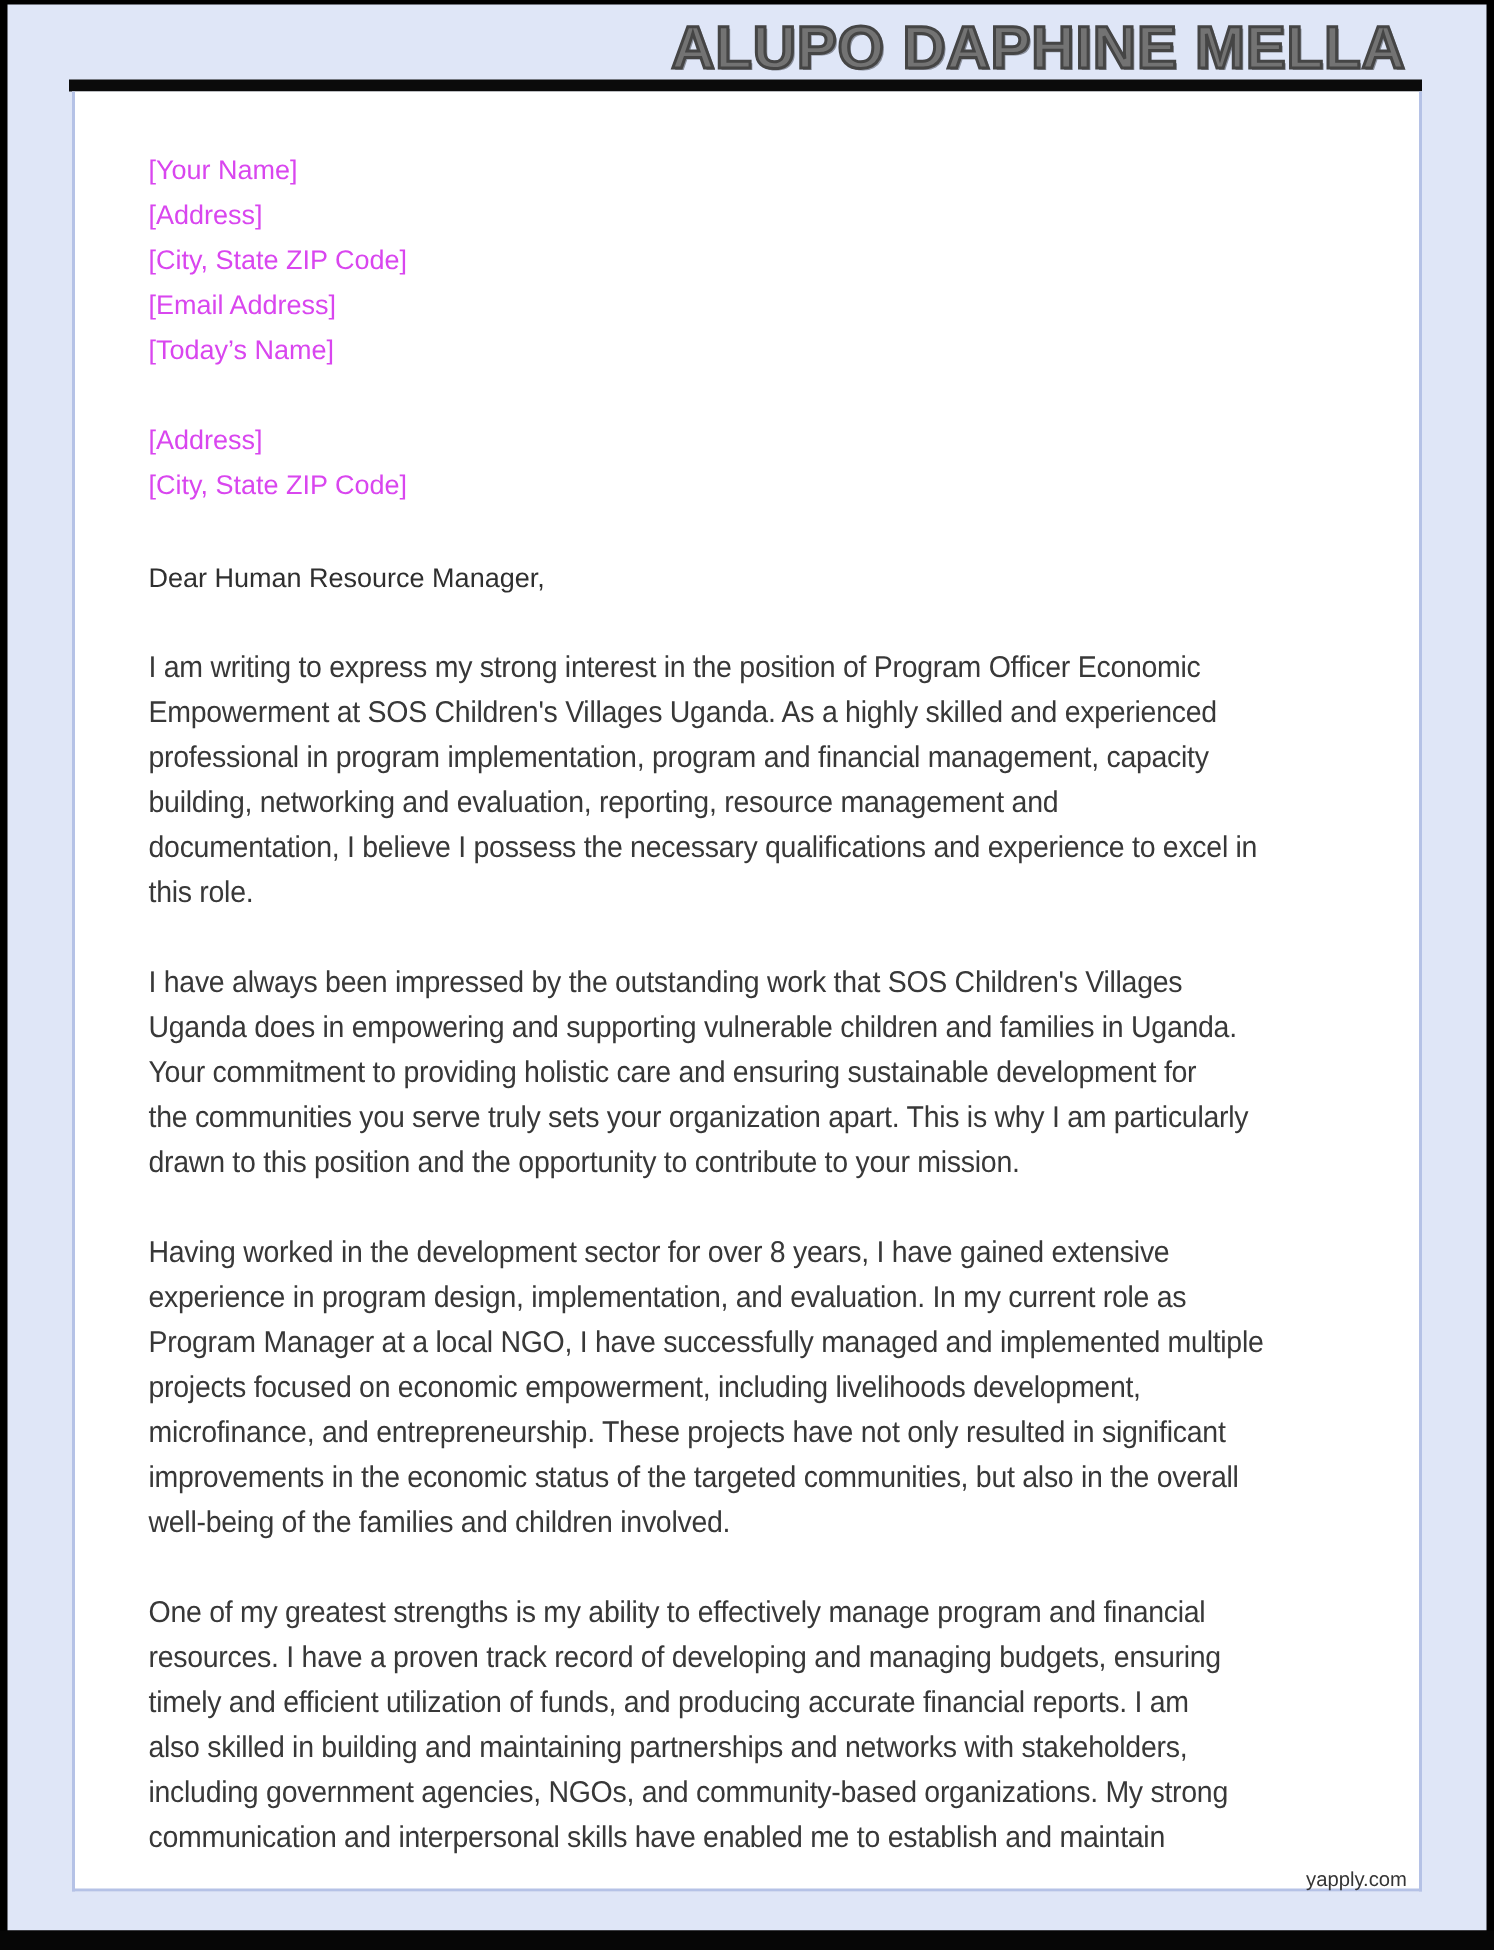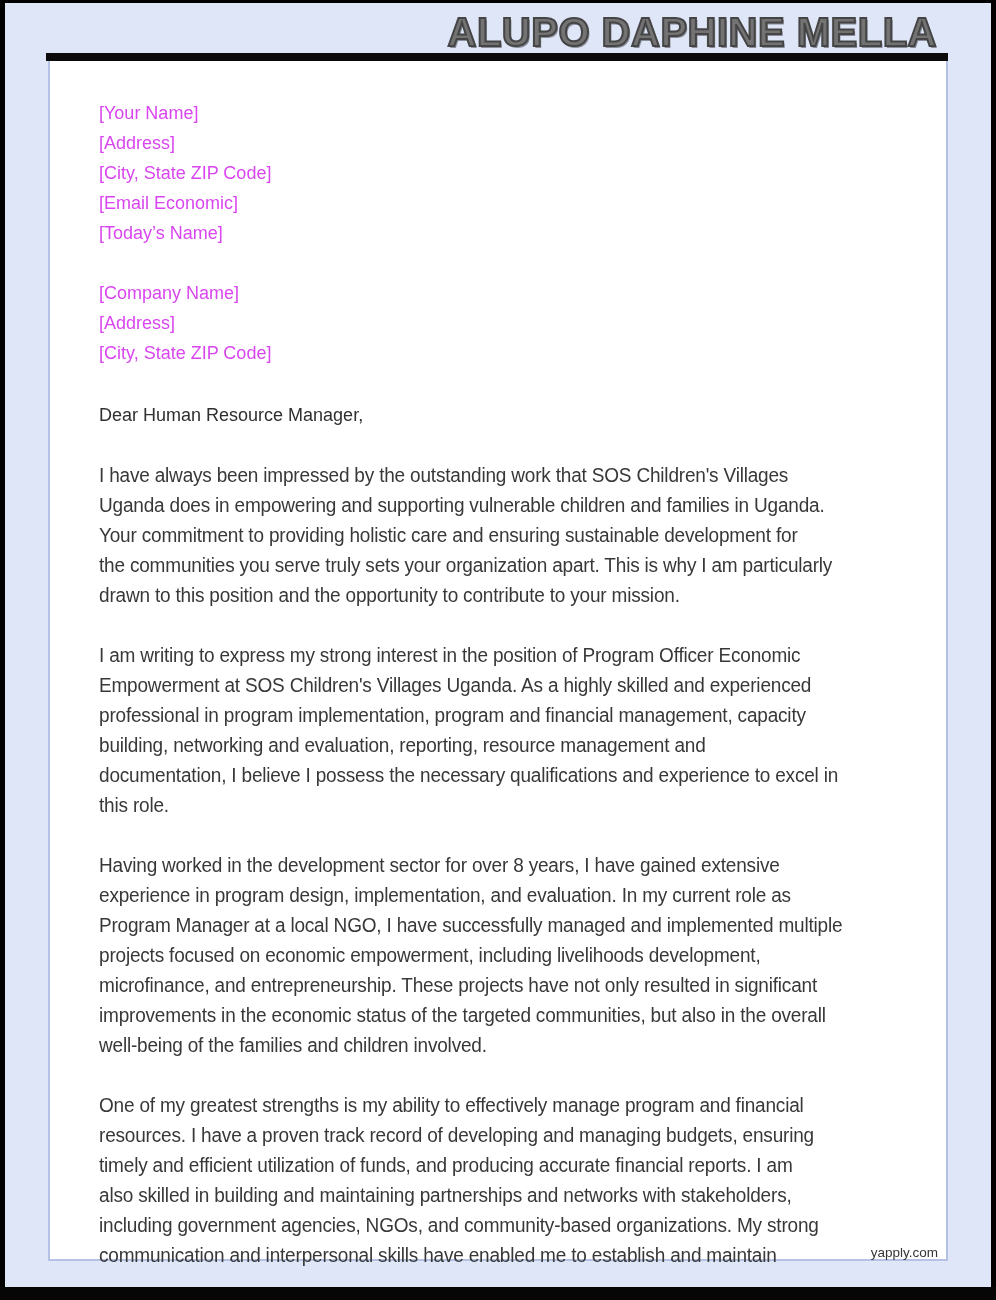--- a/index.html
+++ b/index.html
@@ -114,47 +114,46 @@
 <div class="doc-topbar"></div>
 
 <div class="doc-page"></div>
 
 <div class="letter">
 
   <div class="block">
       <div class="addr-line">[Your Name]</div>
       <div class="addr-line">[Address]</div>
       <div class="addr-line">[City, State ZIP Code]</div>
-      <div class="addr-line">[Email Economic]</div>
+      <div class="addr-line">[Email Address]</div>
       <div class="addr-line">[Today’s Name]</div>
     </div>
 
   <div class="block">
-      <div class="addr-line">[Company Name]</div>
       <div class="addr-line">[Address]</div>
       <div class="addr-line">[City, State ZIP Code]</div>
     </div>
 
   <div class="block salutation">Dear Human Resource Manager,</div>
-
-  <div class="block">
-      <div class="para-line">I have always been impressed by the outstanding work that SOS Children's Villages</div>
-      <div class="para-line">Uganda does in empowering and supporting vulnerable children and families in Uganda.</div>
-      <div class="para-line">Your commitment to providing holistic care and ensuring sustainable development for</div>
-      <div class="para-line">the communities you serve truly sets your organization apart. This is why I am particularly</div>
-      <div class="para-line">drawn to this position and the opportunity to contribute to your mission.</div>
-    </div>
 
   <div class="block">
       <div class="para-line">I am writing to express my strong interest in the position of Program Officer Economic</div>
       <div class="para-line">Empowerment at SOS Children's Villages Uganda. As a highly skilled and experienced</div>
       <div class="para-line">professional in program implementation, program and financial management, capacity</div>
       <div class="para-line">building, networking and evaluation, reporting, resource management and</div>
       <div class="para-line">documentation, I believe I possess the necessary qualifications and experience to excel in</div>
       <div class="para-line">this role.</div>
+    </div>
+
+  <div class="block">
+      <div class="para-line">I have always been impressed by the outstanding work that SOS Children's Villages</div>
+      <div class="para-line">Uganda does in empowering and supporting vulnerable children and families in Uganda.</div>
+      <div class="para-line">Your commitment to providing holistic care and ensuring sustainable development for</div>
+      <div class="para-line">the communities you serve truly sets your organization apart. This is why I am particularly</div>
+      <div class="para-line">drawn to this position and the opportunity to contribute to your mission.</div>
     </div>
 
   <div class="block">
       <div class="para-line">Having worked in the development sector for over 8 years, I have gained extensive</div>
       <div class="para-line">experience in program design, implementation, and evaluation. In my current role as</div>
       <div class="para-line">Program Manager at a local NGO, I have successfully managed and implemented multiple</div>
       <div class="para-line">projects focused on economic empowerment, including livelihoods development,</div>
       <div class="para-line">microfinance, and entrepreneurship. These projects have not only resulted in significant</div>
       <div class="para-line">improvements in the economic status of the targeted communities, but also in the overall</div>
       <div class="para-line">well-being of the families and children involved.</div>

